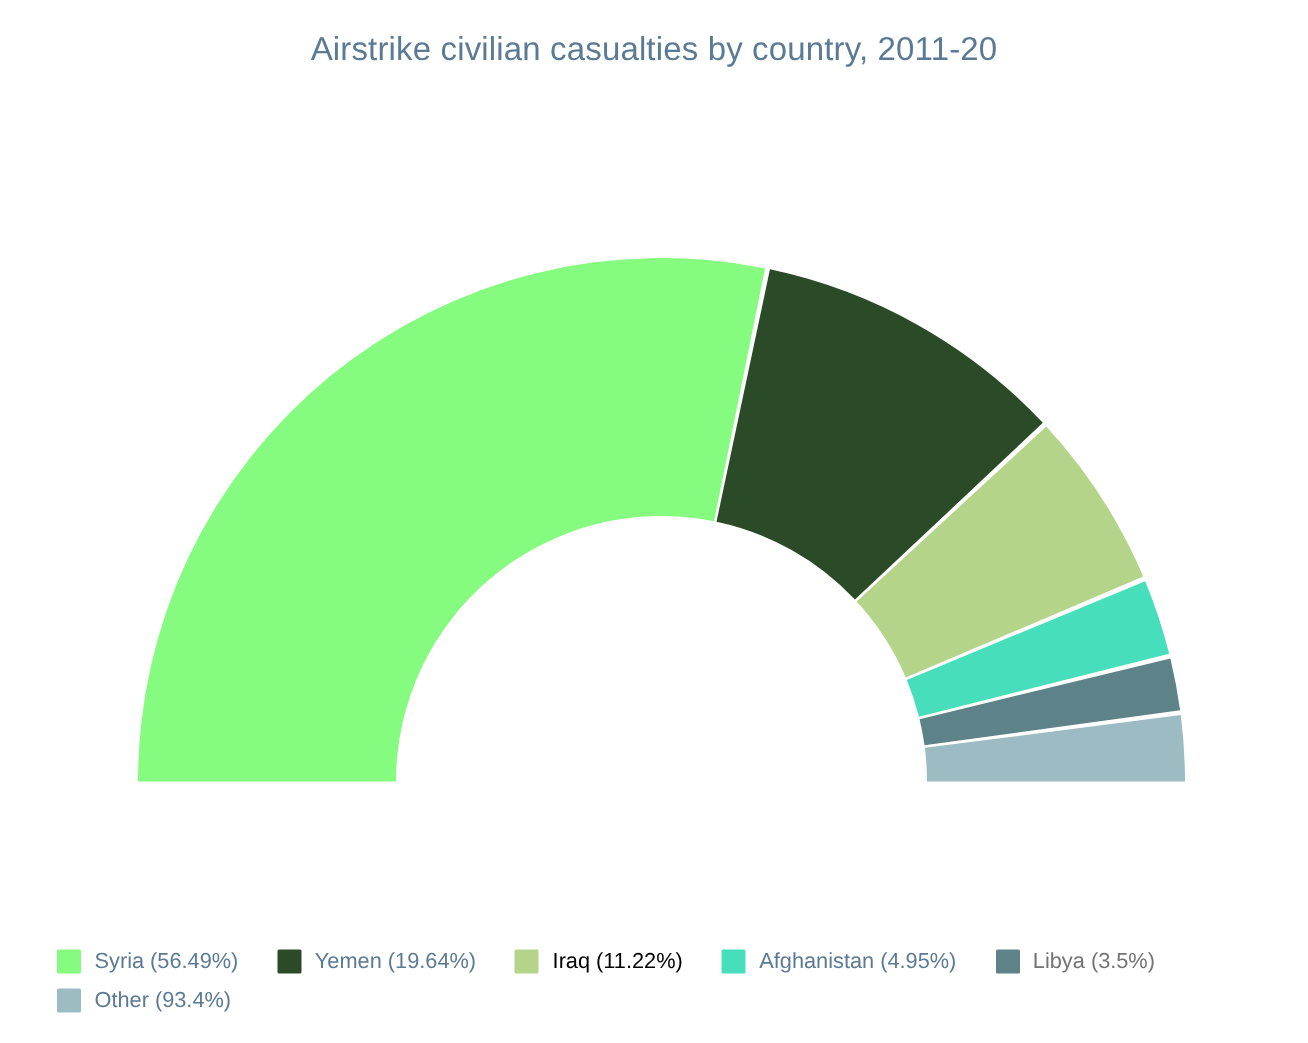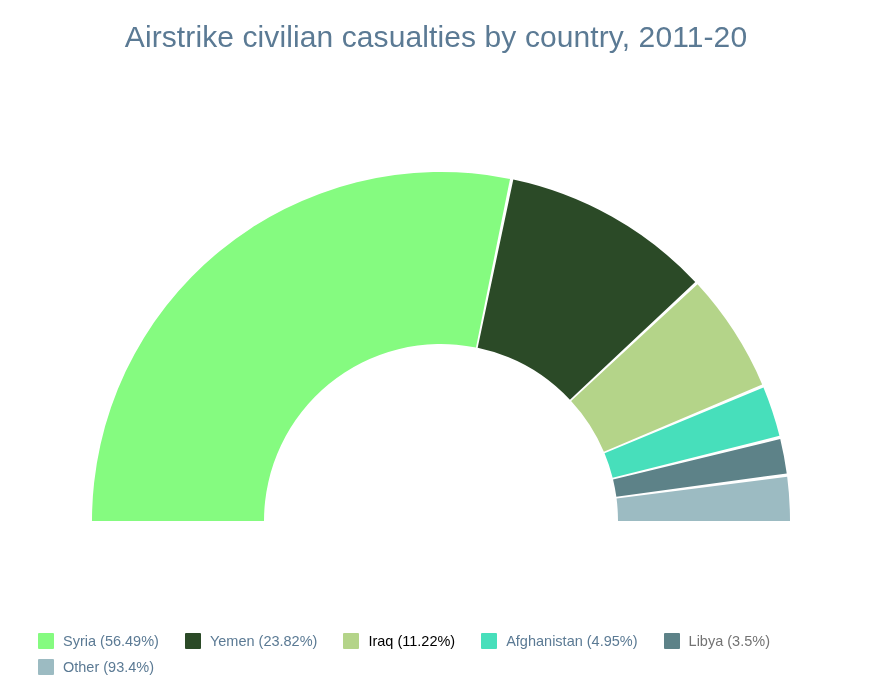--- a/index.html
+++ b/index.html
@@ -19,21 +19,21 @@
     position: relative;
     width: 872px;
     height: 695px;
   }
   .chart-title {
     position: absolute;
     top: 20px;
     left: 0;
     width: 872px;
     text-align: center;
-    font-size: 30px;
+    font-size: 22px;
     font-weight: 400;
     color: #5b7a94;
     letter-spacing: 0.1px;
     white-space: nowrap;
   }
   #donut-svg {
     position: absolute;
     top: 0;
     left: 0;
     width: 872px;
@@ -102,21 +102,21 @@
       </g>
   </svg>
 
   <div class="legend" id="legend">
       <div class="legend-item">
         <span class="legend-swatch" style="background: rgb(133, 251, 128);"></span>
         <span class="legend-label" style="color: rgb(91, 122, 148);">Syria (56.49%)</span>
       </div>
       <div class="legend-item">
         <span class="legend-swatch" style="background: rgb(43, 74, 39);"></span>
-        <span class="legend-label" style="color: rgb(91, 122, 148);">Yemen (23.82%)</span>
+        <span class="legend-label" style="color: rgb(91, 122, 148);">Yemen (19.64%)</span>
       </div>
       <div class="legend-item">
         <span class="legend-swatch" style="background: rgb(180, 212, 137);"></span>
         <span class="legend-label" style="color: #000000;">Iraq (11.22%)</span>
       </div>
       <div class="legend-item">
         <span class="legend-swatch" style="background: rgb(71, 223, 187);"></span>
         <span class="legend-label" style="color: rgb(91, 122, 148);">Afghanistan (4.95%)</span>
       </div>
       <div class="legend-item">

